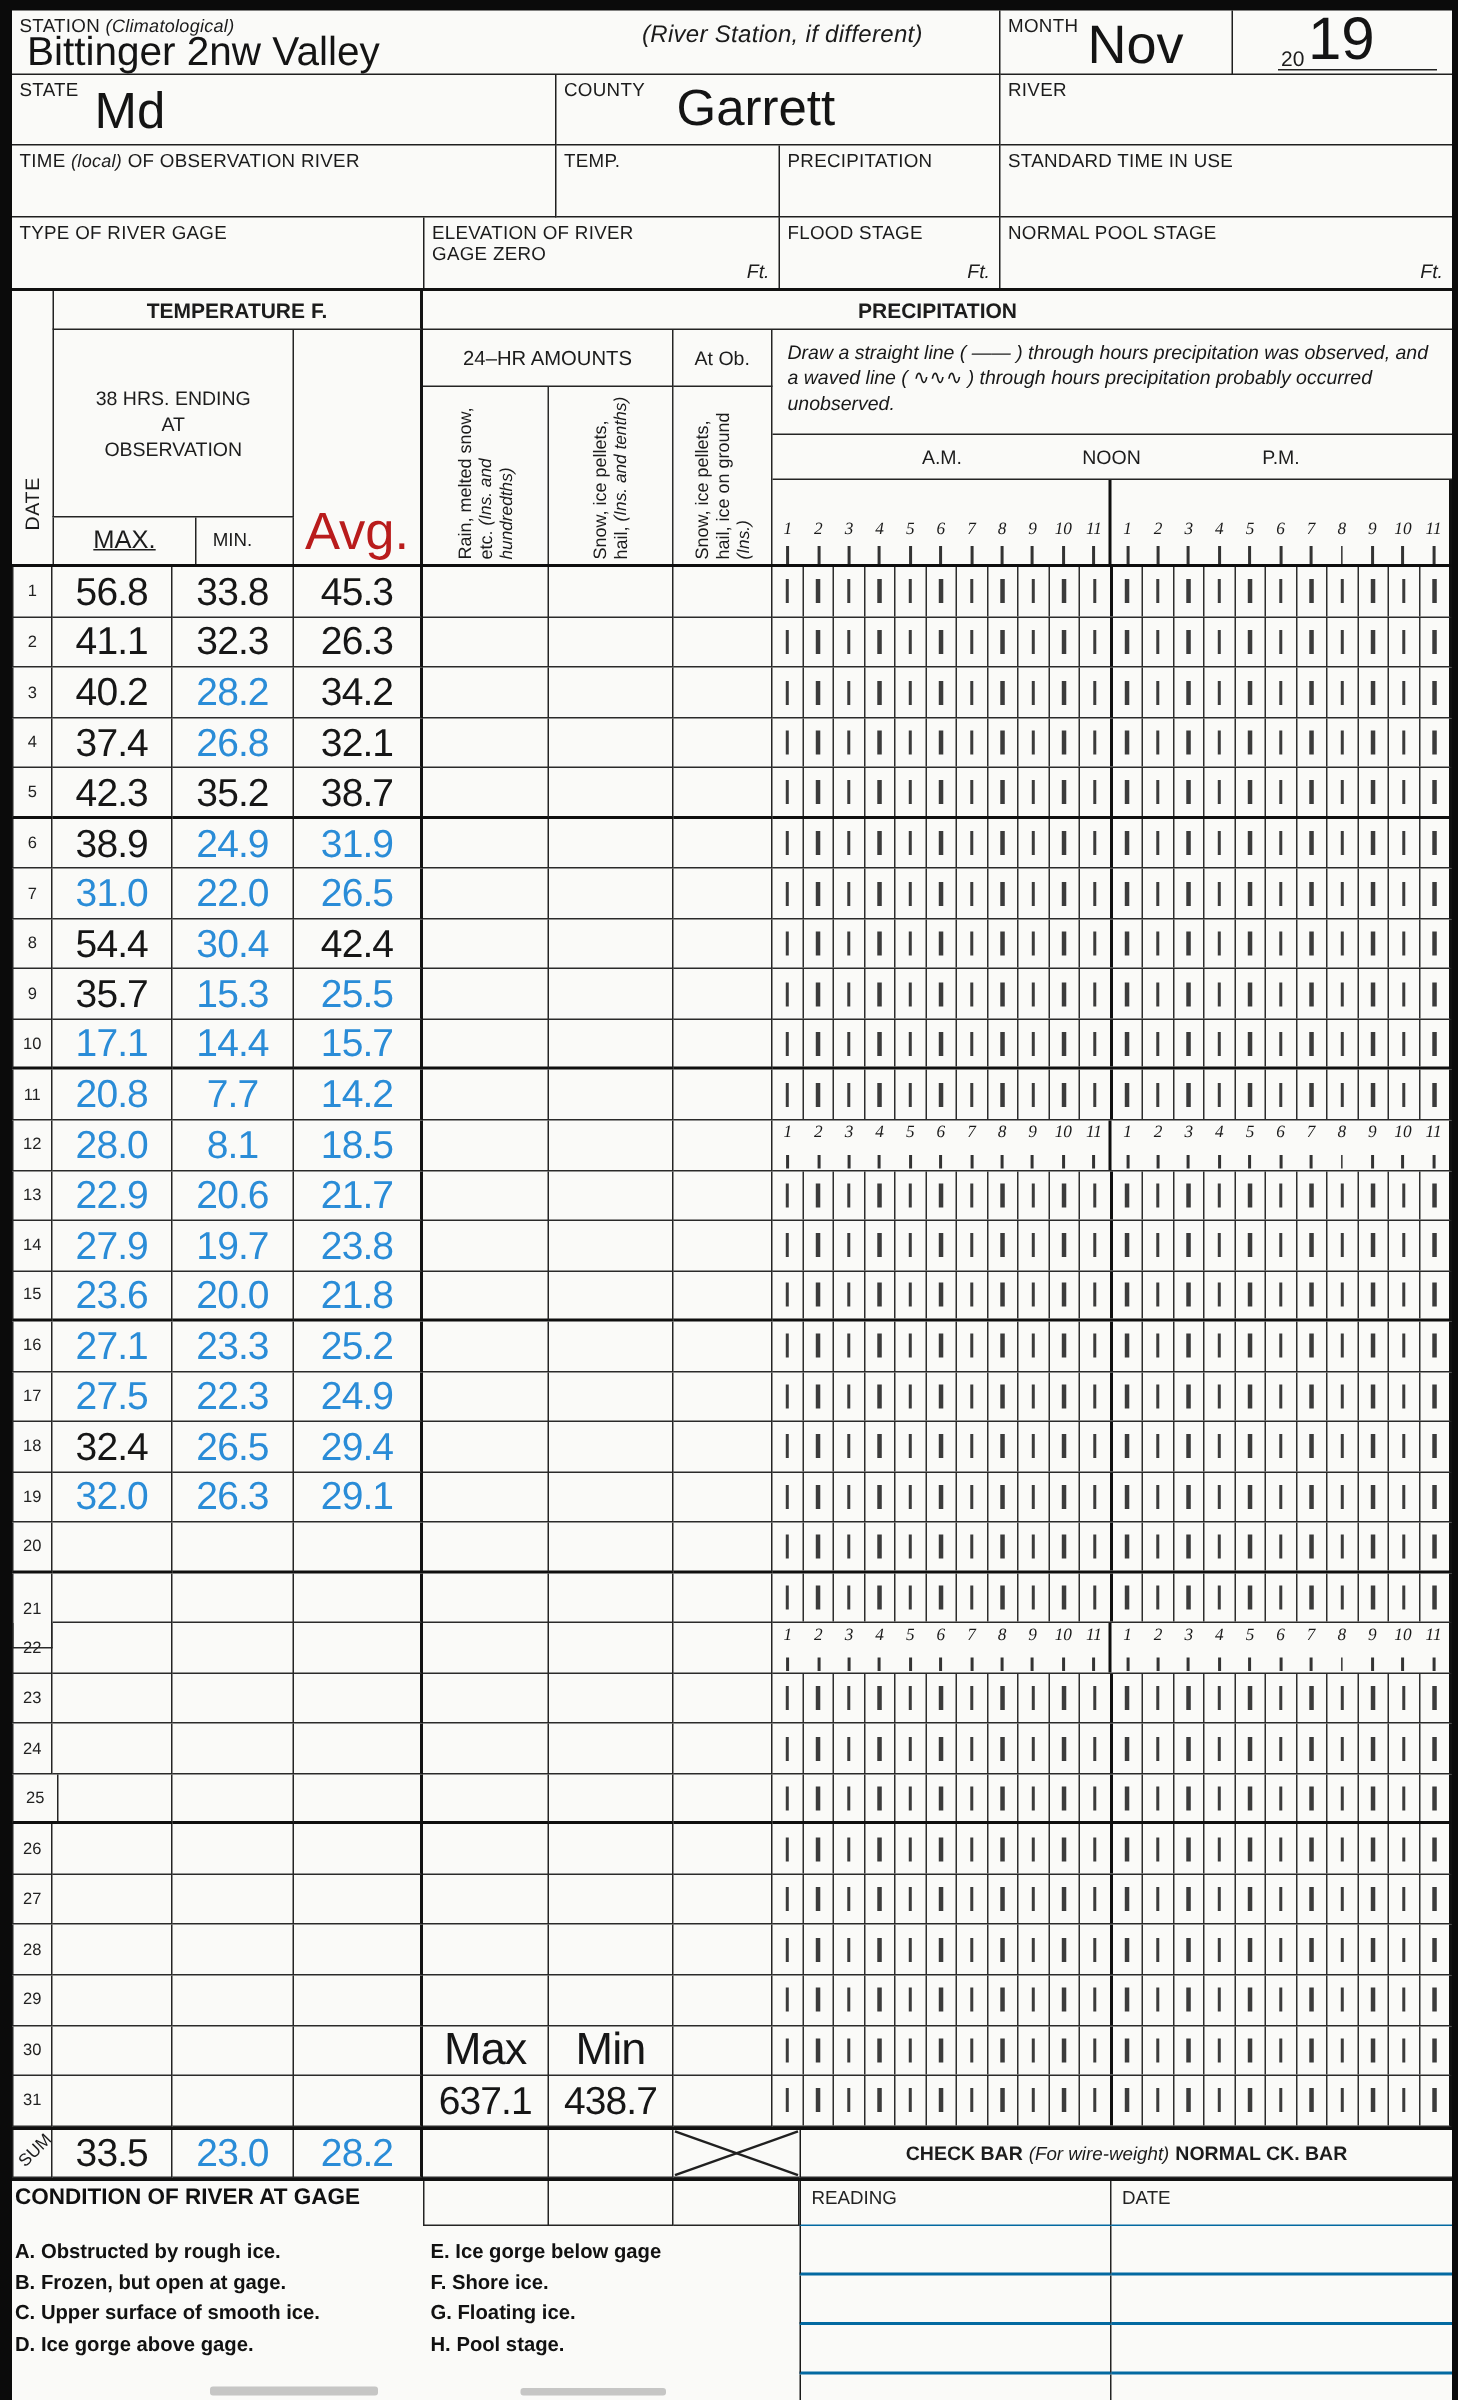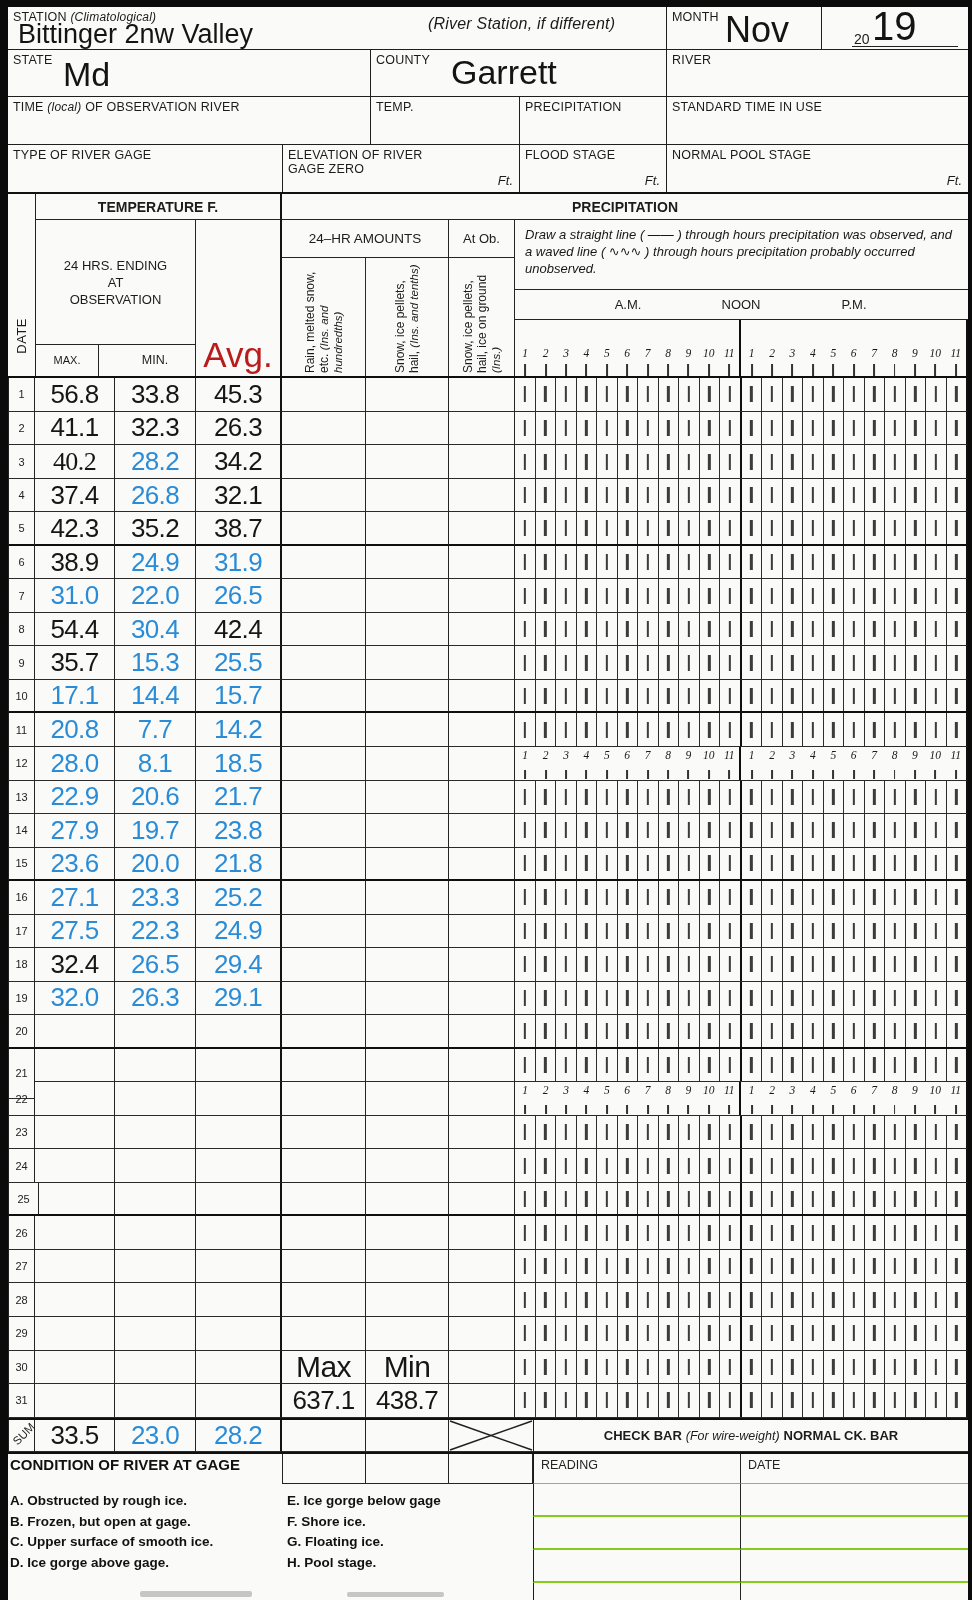--- a/index.html
+++ b/index.html
@@ -29,21 +29,21 @@
   #cell-gage{left:8px;top:145px;width:275px;height:47px;}
   #cell-elev{left:283px;top:145px;width:237px;height:47px;}
   #cell-flood{left:520px;top:145px;width:147px;height:47px;}
   #cell-pool{left:667px;top:145px;width:301px;height:47px;border-right:none;}
   .pad{padding:3px 0 0 5px;}
   
   #hline192{left:8px;top:192px;width:960px;height:2.2px;background:#111;}
   #th-tempband{left:35px;top:194.2px;width:247px;height:25.8px;border-left:1.6px solid #222;border-right:2.4px solid #131313;border-bottom:1.4px solid #242424;font-weight:bold;font-size:14px;display:flex;align-items:center;justify-content:center;}
   #th-precband{left:282px;top:194.2px;width:686px;height:25.8px;border-bottom:1.4px solid #242424;font-weight:bold;font-size:14px;display:flex;align-items:center;justify-content:center;}
   #th-ending{left:35px;top:220px;width:161px;height:125px;border-left:1.6px solid #222;border-right:1.4px solid #242424;border-bottom:1.4px solid #242424;display:flex;flex-direction:column;align-items:center;justify-content:center;font-size:13px;line-height:17px;text-align:center;}
-  #th-max{left:35px;top:345px;width:64px;height:30.6px;border-left:1.6px solid #222;border-right:1.4px solid #242424;display:flex;align-items:center;justify-content:center;font-size:11px;}
+  #th-max{left:35px;top:345px;width:96px;height:30.6px;border-left:1.6px solid #222;border-right:1.4px solid #242424;display:flex;align-items:center;justify-content:center;font-size:17px;text-decoration:underline;}
   #th-min{left:115px;top:345px;width:81px;height:30.6px;border-right:1.4px solid #242424;display:flex;align-items:center;justify-content:center;font-size:12.5px;}
   #th-avg{left:196px;top:220px;width:86px;height:155.6px;border-right:2.4px solid #131313;display:flex;align-items:flex-end;justify-content:center;font-size:35px;color:#b91c1c;padding-bottom:1px;}
   #th-amounts{left:282px;top:220px;width:167px;height:38px;border-right:1.4px solid #242424;border-bottom:1.4px solid #242424;display:flex;align-items:center;justify-content:center;font-size:13.5px;}
   #th-atob{left:449px;top:220px;width:66px;height:38px;border-right:1.5px solid #242424;border-bottom:1.4px solid #242424;display:flex;align-items:center;justify-content:center;font-size:13px;}
   .rotbox{display:flex;align-items:center;justify-content:center;}
   #th-rain{left:282px;top:258px;width:84px;height:117.6px;border-right:1.3px solid #2a2a2a;}
   #th-snow{left:366px;top:258px;width:83px;height:117.6px;border-right:1.3px solid #2a2a2a;}
   #th-ground{left:449px;top:258px;width:66px;height:117.6px;border-right:1.5px solid #242424;}
   .vlabel{writing-mode:vertical-rl;transform:rotate(180deg);font-size:12px;line-height:14px;color:#1b1b1b;max-height:112px;}
   .vlabel i{font-size:11.5px;}
@@ -85,21 +85,21 @@
   #sum-rain{left:282px;width:84px;border-right:1.4px solid #242424;}
   #sum-snow{left:366px;width:83px;}
   #sum-x{left:449px;width:84px;border-right:none;}
   #sum-ck{left:533px;width:435px;border-left:1.8px solid #1a1a1a;border-right:none;display:flex;align-items:center;justify-content:center;font-size:13px;}
   #sum-ck b{margin:0 4px;} #sum-ck i{font-size:12.5px;}
   #sumline-bot{left:8px;top:1452px;width:960px;height:2.2px;background:#111;}
   .sub{top:1454.2px;height:30px;border-bottom:1.5px solid #242424;border-right:1.4px solid #242424;position:absolute;box-sizing:border-box;}
   #sub1{left:282px;width:84px;border-left:1.5px solid #242424;}
   #sub2{left:366px;width:83px;}
   #sub3{left:449px;width:84px;border-right:1.6px solid #242424;}
-  .rdgcell{position:absolute;box-sizing:border-box;border-bottom:2px solid #84cc16;}
+  .rdgcell{position:absolute;box-sizing:border-box;border-bottom:2px solid #0369a1;}
   .rdg-l{left:533px;width:208px;border-left:1.8px solid #1a1a1a;border-right:1.4px solid #242424;}
   .rdg-r{left:741px;width:227px;}
   .rdglabel{font-size:12.5px;color:#222;padding:4px 0 0 7px;}
   #condition{left:10px;top:1456px;font-size:15px;font-weight:bold;color:#111;}
   .legend{position:absolute;font-size:13.5px;font-weight:bold;color:#111;white-space:nowrap;}
   .smudge{position:absolute;background:#9a9a9a;opacity:.55;border-radius:2px;}
   svg line{stroke:#202020;stroke-width:1.6;}
 </style>
 </head>
 <body>
@@ -159,21 +159,21 @@
   </div>
   <div class="abs hcellbox" style="border-bottom:none;" id="cell-pool">
     <div class="flabel pad">NORMAL POOL STAGE</div>
     <div class="ft">Ft.</div>
   </div>
 
   <div class="abs" id="hline192"></div>
   <div class="abs" id="th-tempband">TEMPERATURE  F.</div>
   <div class="abs" id="th-precband">PRECIPITATION</div>
   <div class="abs" id="th-ending">
-    <span>24 HRS. ENDING</span>
+    <span>38 HRS. ENDING</span>
       <span>AT</span>
       <span>OBSERVATION</span>
   </div>
   <div class="abs" id="th-max">MAX.</div>
   <div class="abs" id="th-min">MIN.</div>
   <div class="abs" id="th-avg">Avg.</div>
   <div class="abs" id="th-amounts">24–HR AMOUNTS</div>
   <div class="abs" id="th-atob">At Ob.</div>
   <div class="abs rotbox" id="th-rain">
     <div class="vlabel"><span>Rain, melted snow, etc.</span> <i>(Ins. and hundredths)</i></div>
@@ -363,21 +363,21 @@
           </div>
           <div class="hc">
             <div class="tick"></div>
           </div>
         </div>
       </div>
       <div>
         <div class="gc bl" style="left: 8px; top: 445.258px; width: 27px; height: 33.529px;">
           <span class="dnum">3</span>
         </div>
-        <div class="gc" style="left: 35px; top: 445.258px; width: 80px; height: 33.529px; font-family: Liberation Serif, serif;">
+        <div class="gc" style="left: 35px; top: 445.258px; width: 80px; height: 33.529px;">
           <span class="val c-k">40.2</span>
         </div>
         <div class="gc" style="left: 115px; top: 445.258px; width: 81px; height: 33.529px;">
           <span class="val c-b">28.2</span>
         </div>
         <div class="gc tr" style="left: 196px; top: 445.258px; width: 86px; height: 33.529px;">
           <span class="val c-k">34.2</span>
         </div>
         <div class="gc" style="left: 282px; top: 445.258px; width: 84px; height: 33.529px;"></div>
         <div class="gc" style="left: 366px; top: 445.258px; width: 83px; height: 33.529px;"></div>

